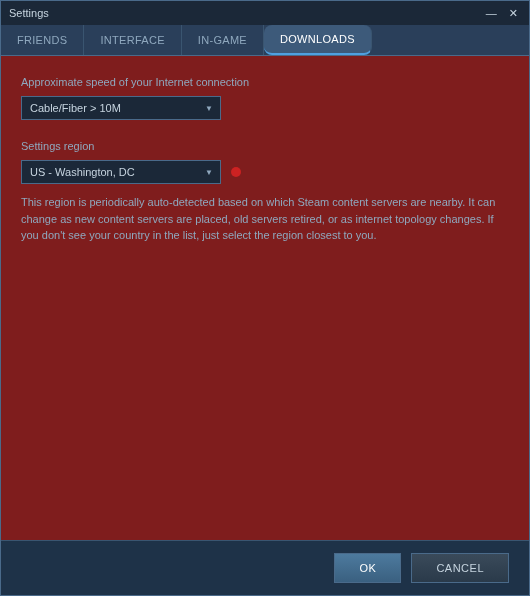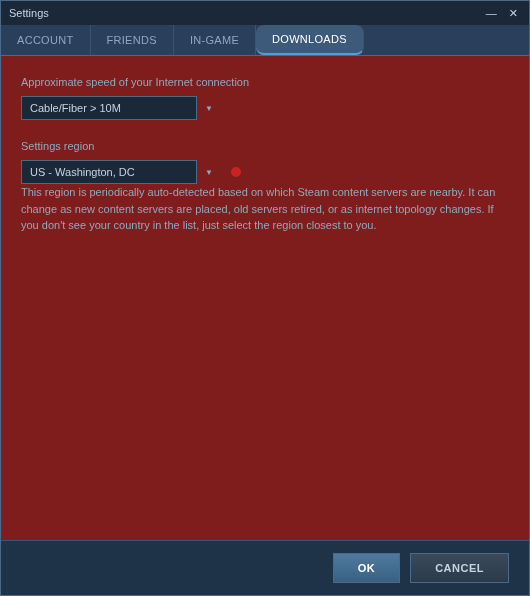--- a/index.html
+++ b/index.html
@@ -109,21 +109,21 @@
       align-items: center;
       gap: 10px;
     }
 
     .dropdown {
       background: #1b2838;
       border: 1px solid #4a6a8a;
       color: #c6d4df;
       font-size: 11px;
       padding: 5px 8px;
-      width: 176px;
+      width: 200px;
       appearance: none;
       -webkit-appearance: none;
       cursor: pointer;
       outline: none;
     }
 
     .dropdown-container {
       position: relative;
       width: 200px;
     }
@@ -144,37 +144,37 @@
       height: 10px;
       border-radius: 50%;
       background: #cc2222;
       flex-shrink: 0;
     }
 
     .description-text {
       color: #8fa8be;
       font-size: 11px;
       line-height: 1.5;
-      margin-top: 0;
+      margin-top: 10px;
     }
 
     .footer {
       background: #1e3248;
       border-top: 1px solid #3a5570;
       padding: 12px 20px;
       display: flex;
       justify-content: flex-end;
       gap: 10px;
       flex-shrink: 0;
     }
 
     .btn {
       padding: 8px 24px;
       font-size: 11px;
-      font-weight: bold;
+      font-weight: normal;
       cursor: pointer;
       border: 1px solid #4a6a8a;
       text-transform: uppercase;
       letter-spacing: 0.5px;
     }
 
     .btn-ok {
       background: linear-gradient(to bottom, #4d7a9e, #3a6080);
       color: #ffffff;
     }
@@ -191,22 +191,22 @@
 <div class="window">
   <div class="titlebar">
     <span class="titlebar-title">Settings</span>
     <div class="titlebar-controls">
       <button class="titlebar-btn">—</button>
       <button class="titlebar-btn">✕</button>
     </div>
   </div>
 
   <div class="tabs">
-    <button class="tab">ACCOUNT</button>
     <button class="tab">FRIENDS</button>
+    <button class="tab">INTERFACE</button>
     <button class="tab">IN-GAME</button>
     <button class="tab active">DOWNLOADS</button>
   </div>
 
   <div class="content">
     <div class="section">
       <div class="section-label">Approximate speed of your Internet connection</div>
       <div class="dropdown-container">
         <select class="dropdown">
           <option>Cable/Fiber &gt; 10M</option>

